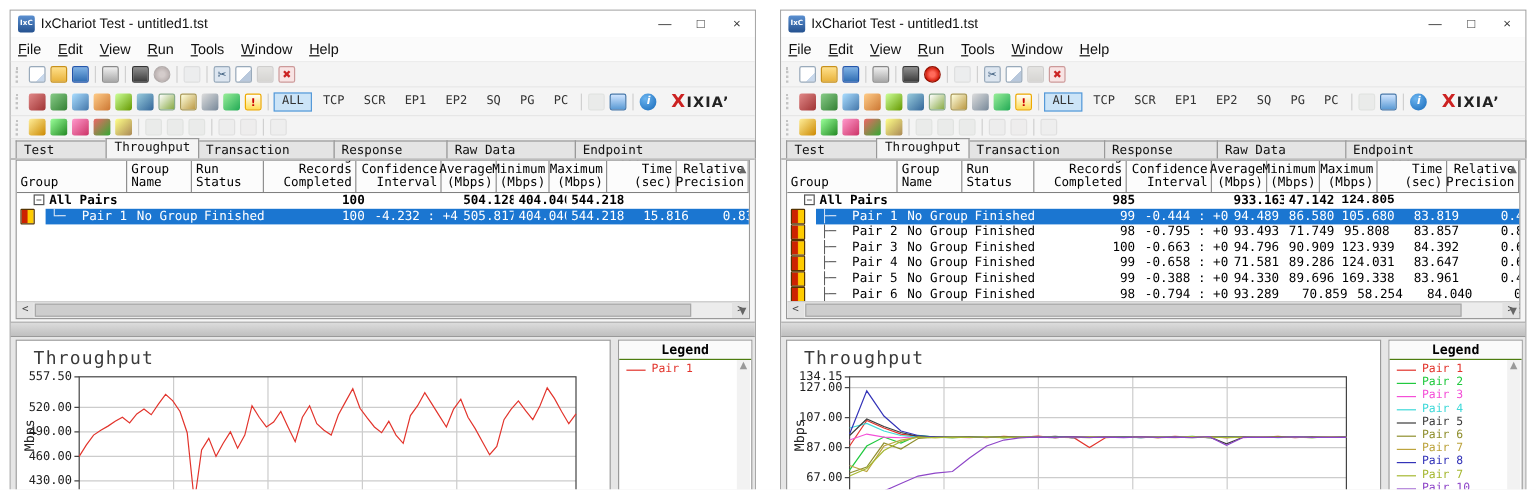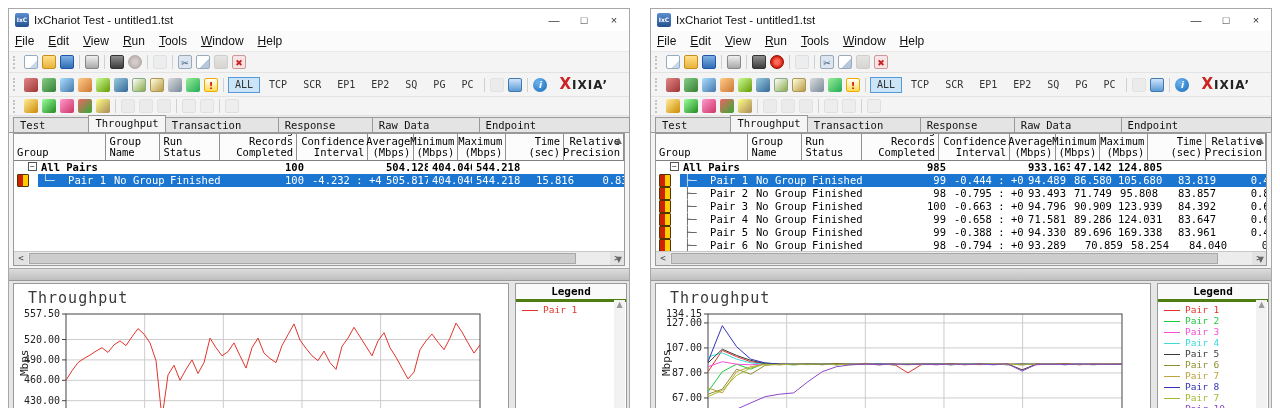--- a/index.html
+++ b/index.html
@@ -96,21 +96,21 @@
            border-top:1px solid #c8c8c8;display:flex;align-items:center;}
   .harrow{width:14px;text-align:center;font:9px/13px "DejaVu Sans Mono",monospace;color:#444;background:#e2e2e2;}
   .htrack{flex:1;position:relative;height:13px;}
   .hthumb{position:absolute;top:1px;left:1px;height:11px;background:#cdcdcd;border:1px solid #a8a8a8;box-sizing:border-box;}
   
   .splitter{height:11px;background:linear-gradient(#dcdcdc,#bfbfbf);border-top:1px solid #aaa;border-bottom:1px solid #999;margin-top:2px;}
   .bottom{position:relative;background:#e6e6e6;height:300px;padding-top:2px;}
   .chartbox{position:absolute;left:4px;top:2px;width:496px;height:290px;background:#fff;border:1px solid #9a9a9a;box-sizing:border-box;}
   .charttitle{position:absolute;left:14px;top:5px;font:15px "DejaVu Sans Mono",monospace;color:#3a3a3a;letter-spacing:1px;}
   .legendbox{position:absolute;left:506px;top:2px;width:112px;height:290px;background:#fff;border:1px solid #9a9a9a;box-sizing:border-box;}
-  .legendhdr{height:15px;border-bottom:3px solid #4d7c0f;text-align:center;
+  .legendhdr{height:15px;border-bottom:1px solid #4d7c0f;text-align:center;
              font:bold 11px/15px "DejaVu Sans Mono",monospace;color:#000;background:#fafafa;}
   .legendlist{position:relative;padding:3px 2px 0 6px;}
   .lg-item{display:flex;align-items:center;height:10px;margin-bottom:1px;}
   .lg-line{width:16px;border-top:1px solid;margin-right:5px;}
   .lg-label{font:9.5px/10px "DejaVu Sans Mono",monospace;}
   .lgscroll{position:absolute;top:16px;right:1px;width:11px;bottom:1px;background:#f2f2f2;}
   .lgup{font:8px/10px "DejaVu Sans",sans-serif;color:#999;text-align:center;}
 </style>
 </head>
 <body>
@@ -433,21 +433,21 @@
             <div class="cell" style="width: 96px; display: flex;">
               <span class="treebox">−</span>
               <span>All Pairs</span>
             </div>
             <div class="cell" style="width: 56px;"></div>
             <div class="cell" style="width: 62px;"></div>
             <div class="cell r" style="width: 80px;">985</div>
             <div class="cell r" style="width: 74px;"></div>
             <div class="cell r" style="width: 46px;">933.163</div>
             <div class="cell r" style="width: 44px;">47.142</div>
-            <div class="cell r" style="width: 48px;">124.805</div>
+            <div class="cell r" style="width: 48px; font-family: Liberation Mono, monospace;">124.805</div>
           </div>
           <div class="tr selected">
             <div class="iconzone">
               <span class="pairicon"></span>
             </div>
             <div class="rowrest">
               <div class="cell" style="width: 72px; display: flex;">
                 <span class="treeglyph">├─</span>
                 <span style="flex: 1 1 0%;"></span>
                 <span>Pair 1</span>

